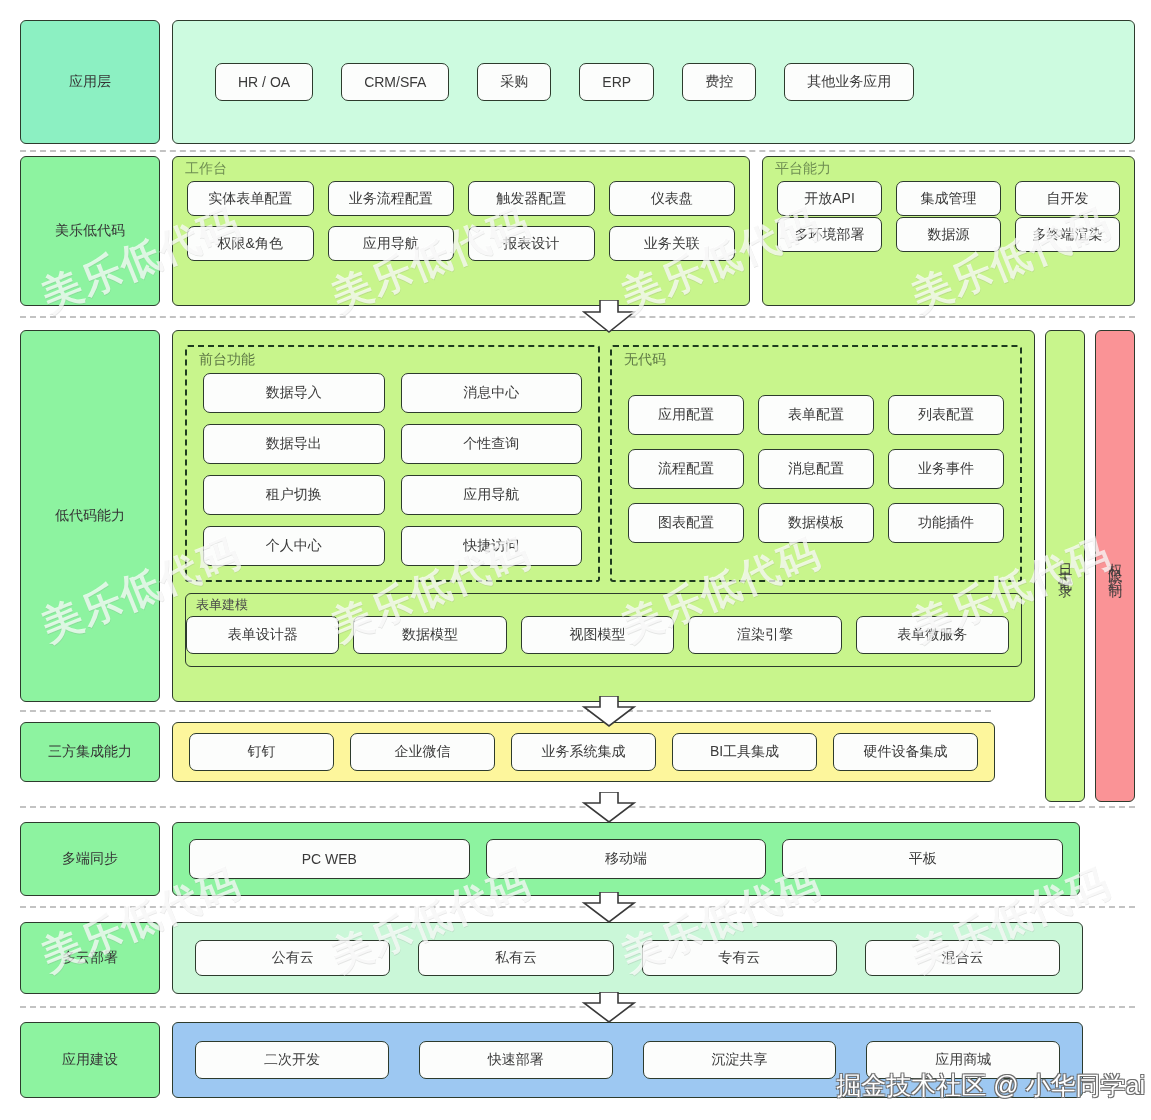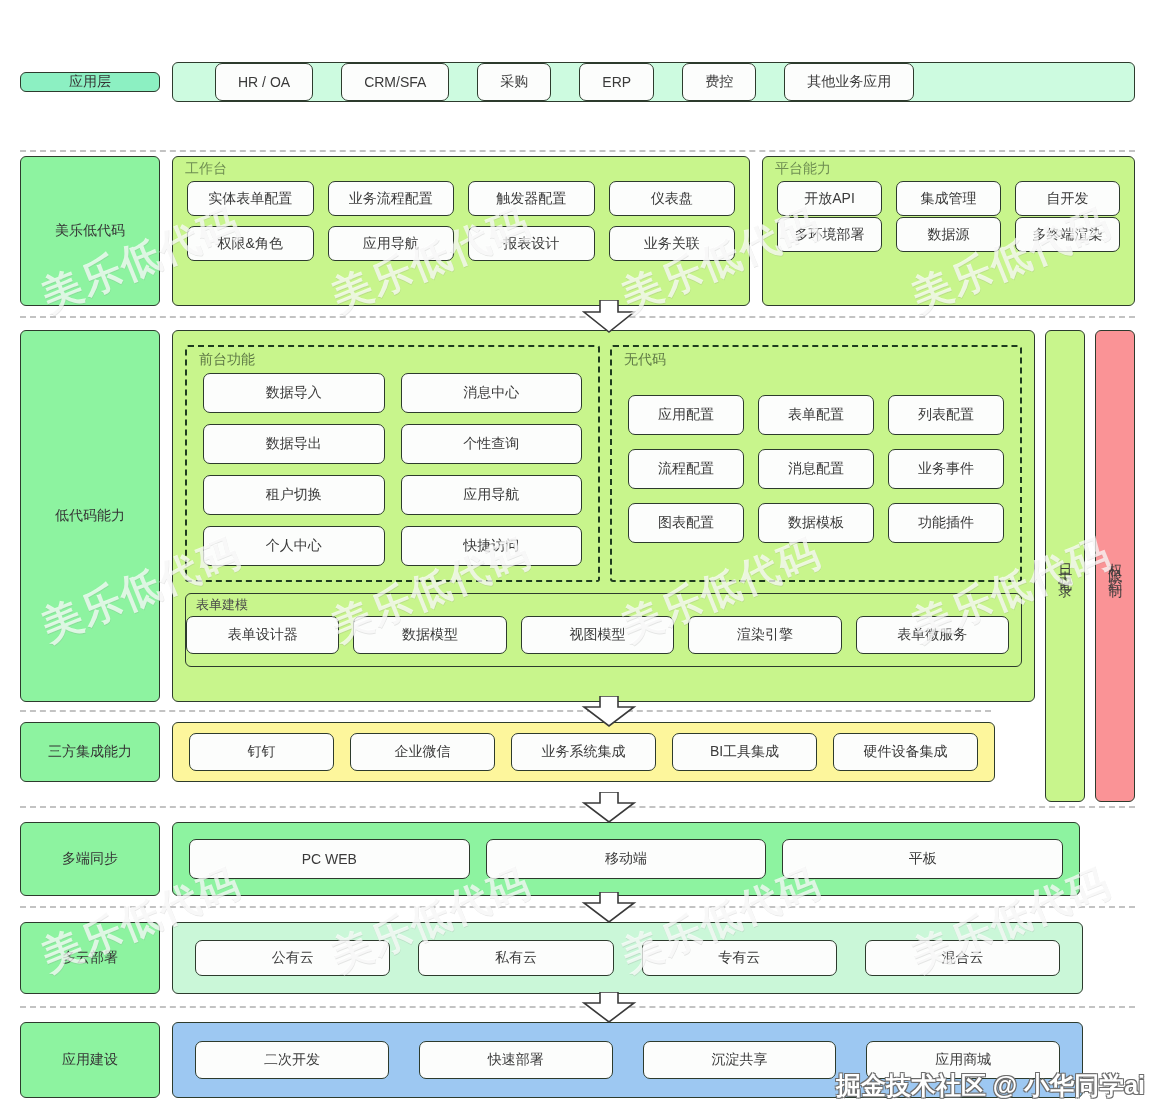--- a/index.html
+++ b/index.html
@@ -13,21 +13,21 @@
   
   .wm-layer{position:absolute;inset:0;pointer-events:none;z-index:5;overflow:hidden;}
   .wm{
     position:absolute;color:rgba(255,255,255,.72);
     font-size:40px;font-weight:700;letter-spacing:2px;
     transform:rotate(-22deg);white-space:nowrap;
     text-shadow:0 1px 0 rgba(120,120,120,.18);
   }
   .wm-br{
     position:absolute;right:6px;bottom:18px;z-index:9;
-    font-size:25px;font-weight:700;color:#ffffff;white-space:nowrap;
+    font-size:25px;font-weight:400;color:#ffffff;white-space:nowrap;
     text-shadow:-1px -1px 0 #6d6d6d,1px -1px 0 #6d6d6d,-1px 1px 0 #6d6d6d,1px 1px 0 #6d6d6d;
   }
 
   
   .row{position:absolute;display:flex;align-items:stretch;}
   .sep{position:absolute;left:20px;right:16px;border-top:2px dashed #c3c3c3;}
 
   .side{
     width:138px;flex:none;border:1.6px solid #2d3b2d;border-radius:6px;
     display:flex;align-items:center;justify-content:center;
@@ -49,21 +49,21 @@
   
   .chip{
     background:#fcfdfc;border:1.8px solid #2d3b2d;border-radius:7px;
     display:flex;align-items:center;justify-content:center;
     font-size:14px;color:#3a3a3a;text-align:center;box-sizing:border-box;
     position:relative;z-index:3;
   }
   .chips{display:flex;align-items:center;gap:0;width:100%;}
 
   
-  #row1{left:20px;top:20px;width:1115px;height:124px;align-items:center;}
+  #row1{left:20px;top:20px;width:1115px;height:124px;}
   #row1 .chips{justify-content:flex-start;padding-left:42px;gap:28px;}
   #row1 .chip{height:38px;padding:0 22px;min-width:74px;}
 
   
   #row2{left:20px;top:156px;width:1115px;height:150px;}
   .group{
     border:1.6px solid #2d3b2d;border-radius:6px;background:#c8f58c;
     position:relative;padding:24px 14px 12px 14px;box-sizing:border-box;
   }
   .group-title{

